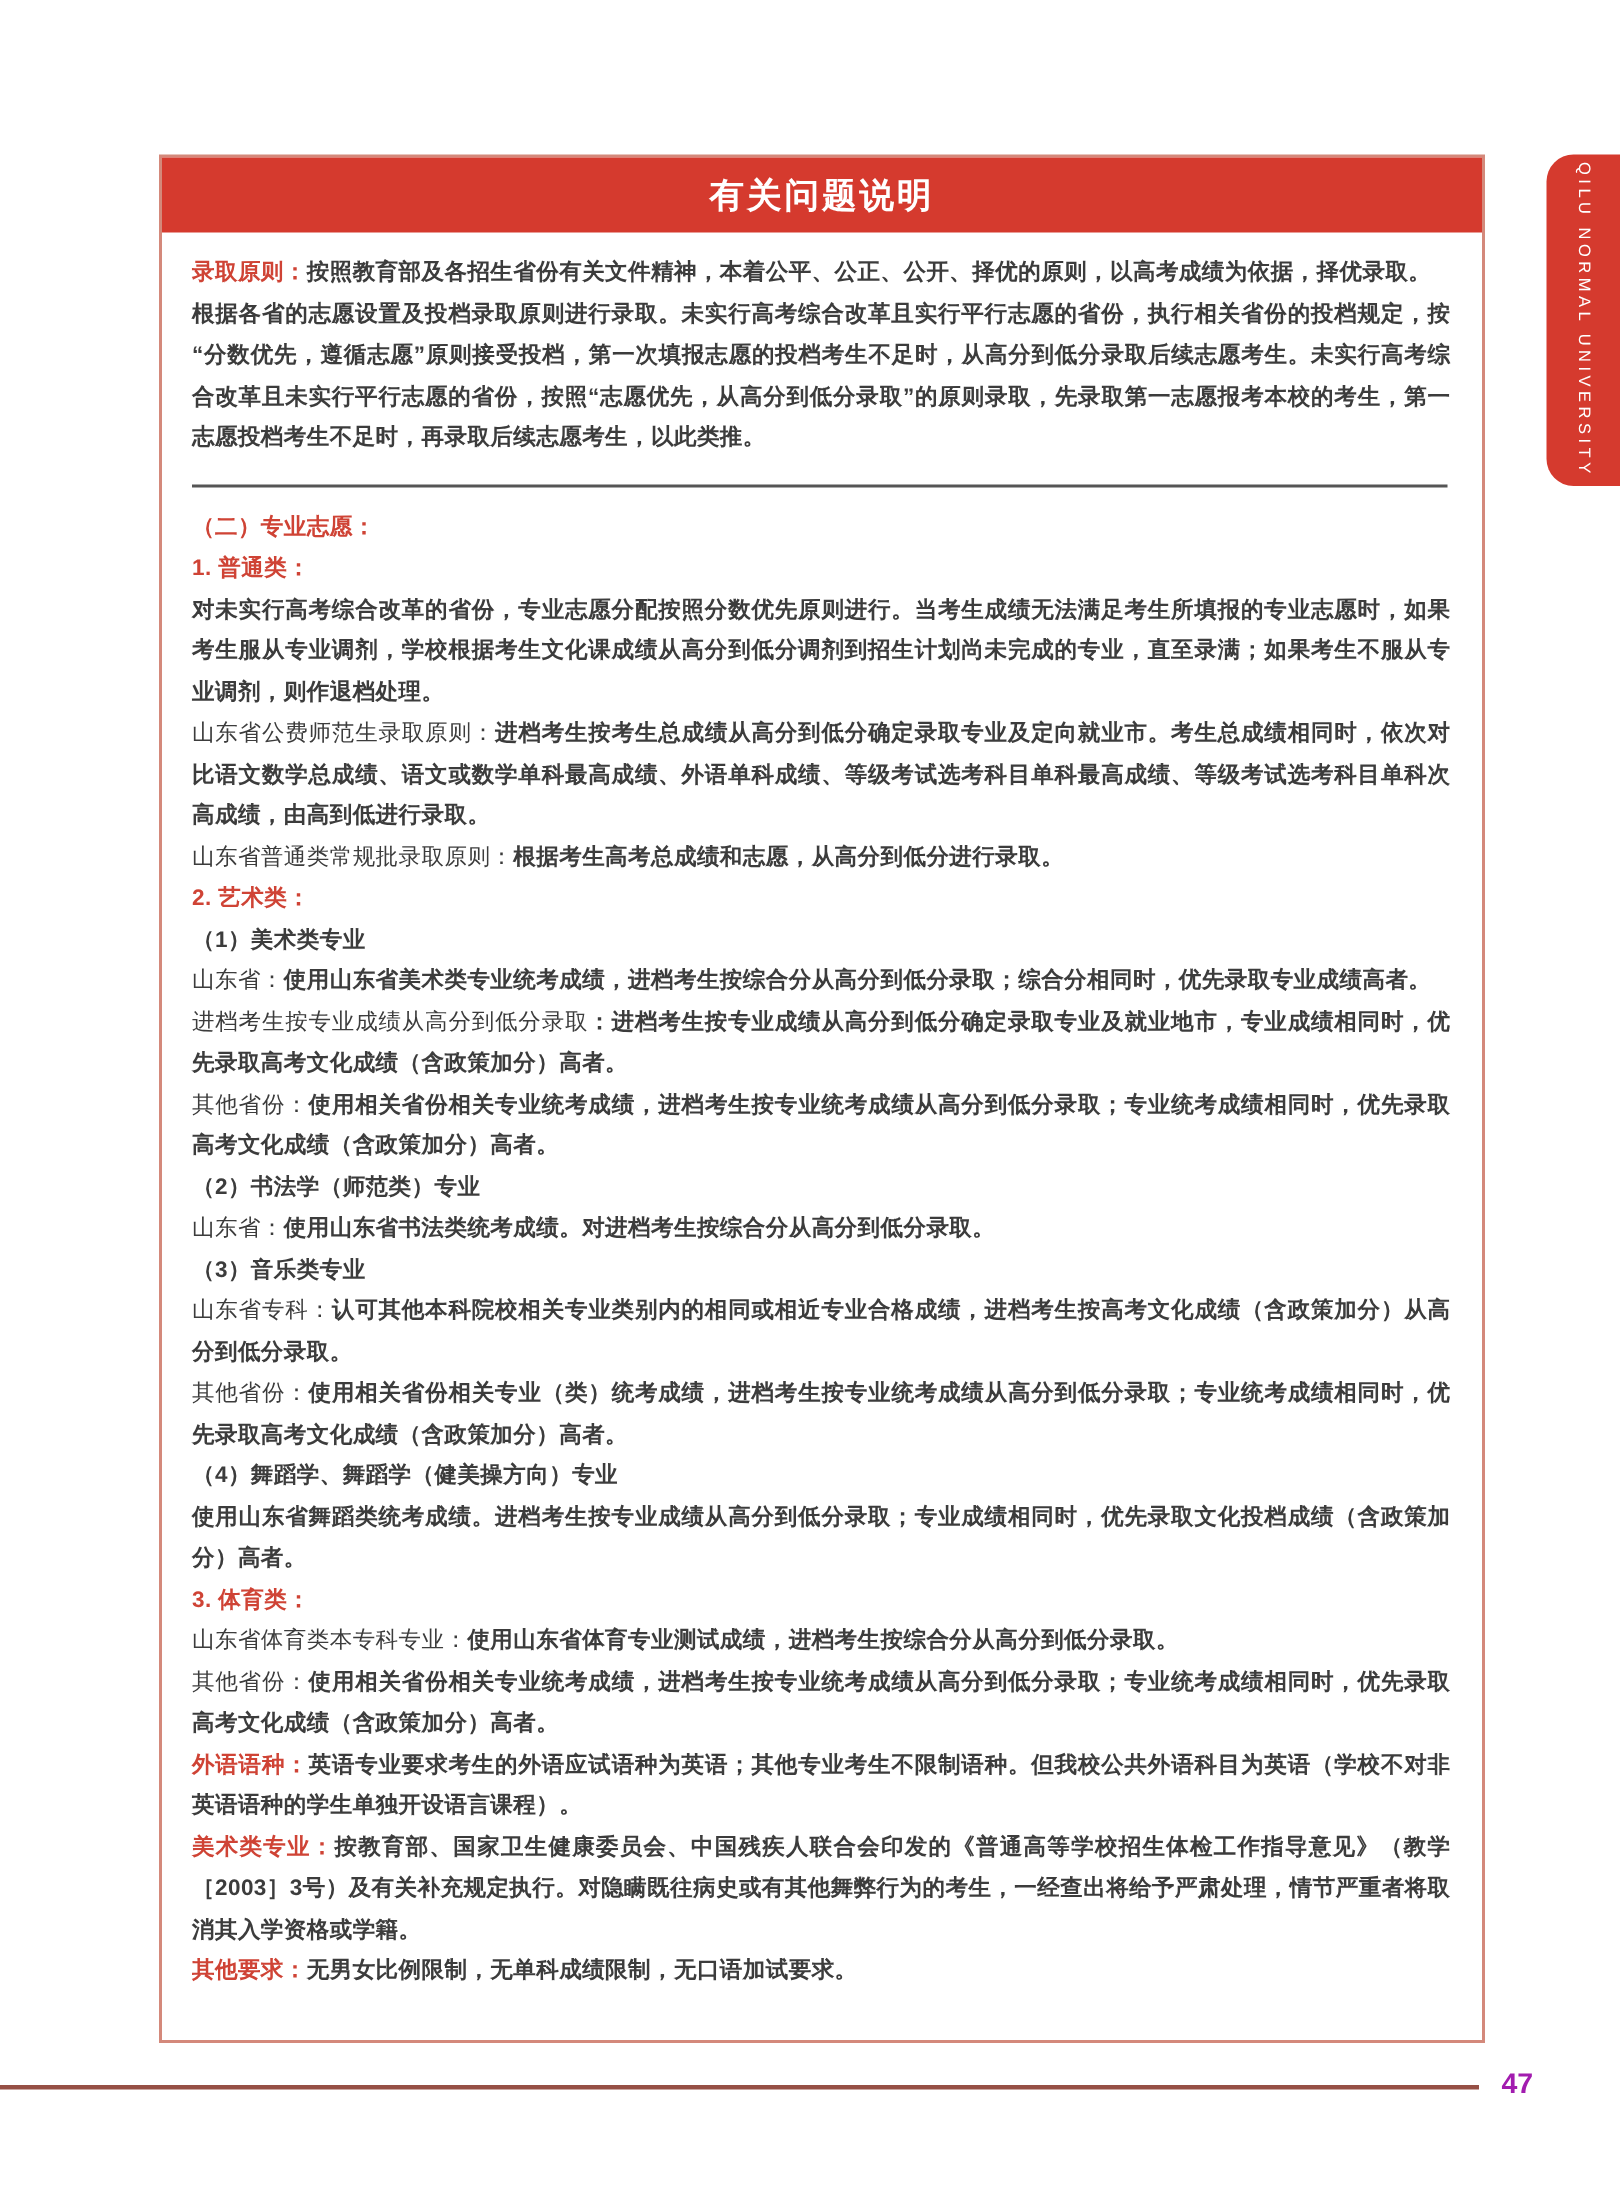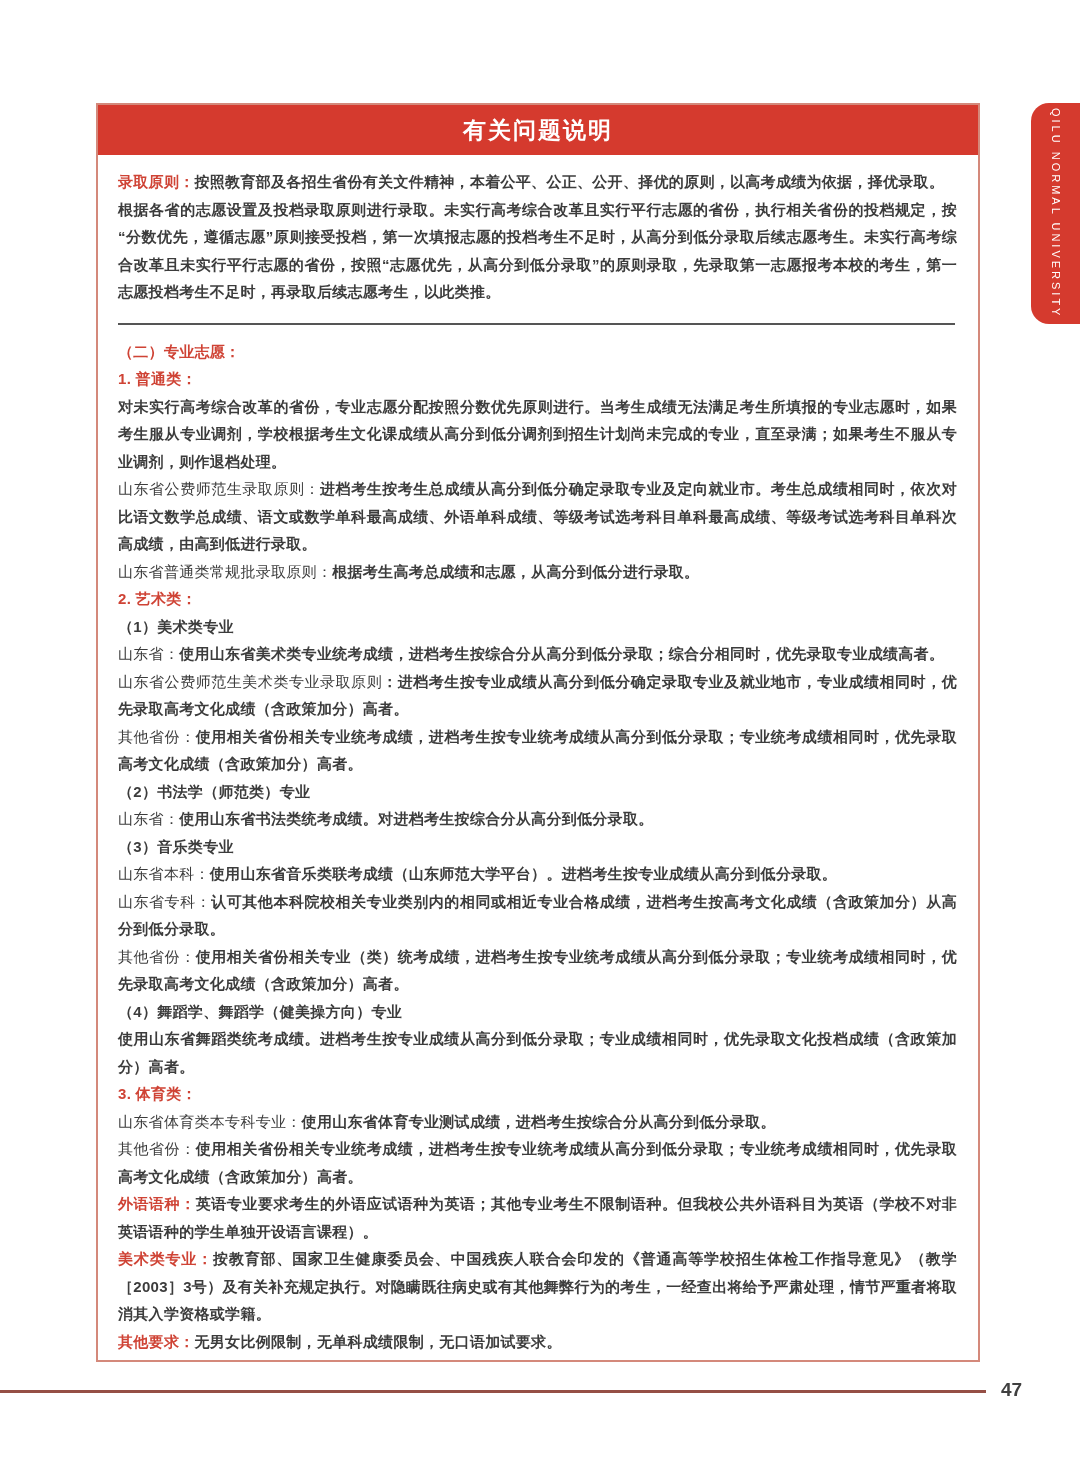--- a/index.html
+++ b/index.html
@@ -15,21 +15,21 @@
   html,body{width:1080px;height:1465px;}
   body{
     position:relative;
     background:var(--page-bg);
     font-family:"Liberation Sans","DejaVu Sans",sans-serif;
     color:var(--body);
     overflow:hidden;
   }
   .doc-box{
     position:absolute;
-    left:96px; top:103px;
+    left:106px; top:103px;
     width:884px; height:1259px;
     border:2px solid var(--box-border);
     background:#ffffff;
   }
   .header-bar{
     height:50px;
     background:var(--brand);
     display:flex;
     align-items:center;
     justify-content:center;
@@ -94,21 +94,21 @@
     position:absolute;
     left:0; top:1390px;
     width:986px; height:3px;
     background:var(--footer-line);
   }
   .page-number{
     position:absolute;
     left:1001px; top:1379px;
     font-size:19px;
     font-weight:bold;
-    color:#404040;
+    color:#a21caf;
   }
 </style>
 </head>
 <body>
 
 <div class="doc-box">
   <div class="header-bar">
     <span class="header-title">有关问题说明</span>
   </div>
   <div class="content">
@@ -116,26 +116,25 @@
       <div class="block para indent-1"><span class="seg-normal">根据各省的志愿设置及投档录取原则进行录取。未实行高考综合改革且实行平行志愿的省份，执行相关省份的投档规定，按“分数优先，遵循志愿”原则接受投档，第一次填报志愿的投档考生不足时，从高分到低分录取后续志愿考生。未实行高考综合改革且未实行平行志愿的省份，按照“志愿优先，从高分到低分录取”的原则录取，先录取第一志愿报考本校的考生，第一志愿投档考生不足时，再录取后续志愿考生，以此类推。</span></div>
       <div class="divider"></div>
       <div class="block section-head"><span class="seg-red-bold">（二）专业志愿：</span></div>
       <div class="block sub-head indent-1"><span class="seg-red-bold">1. 普通类：</span></div>
       <div class="block para indent-1"><span class="seg-normal">对未实行高考综合改革的省份，专业志愿分配按照分数优先原则进行。当考生成绩无法满足考生所填报的专业志愿时，如果考生服从专业调剂，学校根据考生文化课成绩从高分到低分调剂到招生计划尚未完成的专业，直至录满；如果考生不服从专业调剂，则作退档处理。</span></div>
       <div class="block para indent-1"><span class="seg-bold">山东省公费师范生录取原则：</span><span class="seg-normal">进档考生按考生总成绩从高分到低分确定录取专业及定向就业市。考生总成绩相同时，依次对比语文数学总成绩、语文或数学单科最高成绩、外语单科成绩、等级考试选考科目单科最高成绩、等级考试选考科目单科次高成绩，由高到低进行录取。</span></div>
       <div class="block para indent-1"><span class="seg-bold">山东省普通类常规批录取原则：</span><span class="seg-normal">根据考生高考总成绩和志愿，从高分到低分进行录取。</span></div>
       <div class="block sub-head indent-1"><span class="seg-red-bold">2. 艺术类：</span></div>
       <div class="block para indent-1"><span class="seg-normal">（1）美术类专业</span></div>
       <div class="block para indent-1"><span class="seg-bold">山东省：</span><span class="seg-normal">使用山东省美术类专业统考成绩，进档考生按综合分从高分到低分录取；综合分相同时，优先录取专业成绩高者。</span></div>
-      <div class="block para indent-1"><span class="seg-bold">山东省公费师范生美术类专业录取原则</span><span class="seg-normal">：进档考生按专业成绩从高分到低分确定录取专业及就业地市，专业成绩相同时，优先录取高考文化成绩（含政策加分）高者。</span></div>
+      <div class="block para indent-1"><span class="seg-bold">进档考生按专业成绩从高分到低分录取</span><span class="seg-normal">：进档考生按专业成绩从高分到低分确定录取专业及就业地市，专业成绩相同时，优先录取高考文化成绩（含政策加分）高者。</span></div>
       <div class="block para indent-1"><span class="seg-bold">其他省份：</span><span class="seg-normal">使用相关省份相关专业统考成绩，进档考生按专业统考成绩从高分到低分录取；专业统考成绩相同时，优先录取高考文化成绩（含政策加分）高者。</span></div>
       <div class="block para indent-1"><span class="seg-normal">（2）书法学（师范类）专业</span></div>
       <div class="block para indent-1"><span class="seg-bold">山东省：</span><span class="seg-normal">使用山东省书法类统考成绩。对进档考生按综合分从高分到低分录取。</span></div>
       <div class="block para indent-1"><span class="seg-normal">（3）音乐类专业</span></div>
-      <div class="block para indent-1"><span class="seg-bold">山东省本科：</span><span class="seg-normal">使用山东省音乐类联考成绩（山东师范大学平台）。进档考生按专业成绩从高分到低分录取。</span></div>
       <div class="block para indent-1"><span class="seg-bold">山东省专科：</span><span class="seg-normal">认可其他本科院校相关专业类别内的相同或相近专业合格成绩，进档考生按高考文化成绩（含政策加分）从高分到低分录取。</span></div>
       <div class="block para indent-1"><span class="seg-bold">其他省份：</span><span class="seg-normal">使用相关省份相关专业（类）统考成绩，进档考生按专业统考成绩从高分到低分录取；专业统考成绩相同时，优先录取高考文化成绩（含政策加分）高者。</span></div>
       <div class="block para indent-1"><span class="seg-normal">（4）舞蹈学、舞蹈学（健美操方向）专业</span></div>
       <div class="block para indent-1"><span class="seg-normal">使用山东省舞蹈类统考成绩。进档考生按专业成绩从高分到低分录取；专业成绩相同时，优先录取文化投档成绩（含政策加分）高者。</span></div>
       <div class="block sub-head indent-1"><span class="seg-red-bold">3. 体育类：</span></div>
       <div class="block para indent-1"><span class="seg-bold">山东省体育类本专科专业：</span><span class="seg-normal">使用山东省体育专业测试成绩，进档考生按综合分从高分到低分录取。</span></div>
       <div class="block para indent-1"><span class="seg-bold">其他省份：</span><span class="seg-normal">使用相关省份相关专业统考成绩，进档考生按专业统考成绩从高分到低分录取；专业统考成绩相同时，优先录取高考文化成绩（含政策加分）高者。</span></div>
       <div class="block entry"><span class="seg-red-bold">外语语种：</span><span class="seg-normal">英语专业要求考生的外语应试语种为英语；其他专业考生不限制语种。但我校公共外语科目为英语（学校不对非英语语种的学生单独开设语言课程）。</span></div>
       <div class="block entry"><span class="seg-red-bold">美术类专业：</span><span class="seg-normal">按教育部、国家卫生健康委员会、中国残疾人联合会印发的《普通高等学校招生体检工作指导意见》（教学［2003］3号）及有关补充规定执行。对隐瞒既往病史或有其他舞弊行为的考生，一经查出将给予严肃处理，情节严重者将取消其入学资格或学籍。</span></div>
       <div class="block entry"><span class="seg-red-bold">其他要求：</span><span class="seg-normal">无男女比例限制，无单科成绩限制，无口语加试要求。</span></div>

